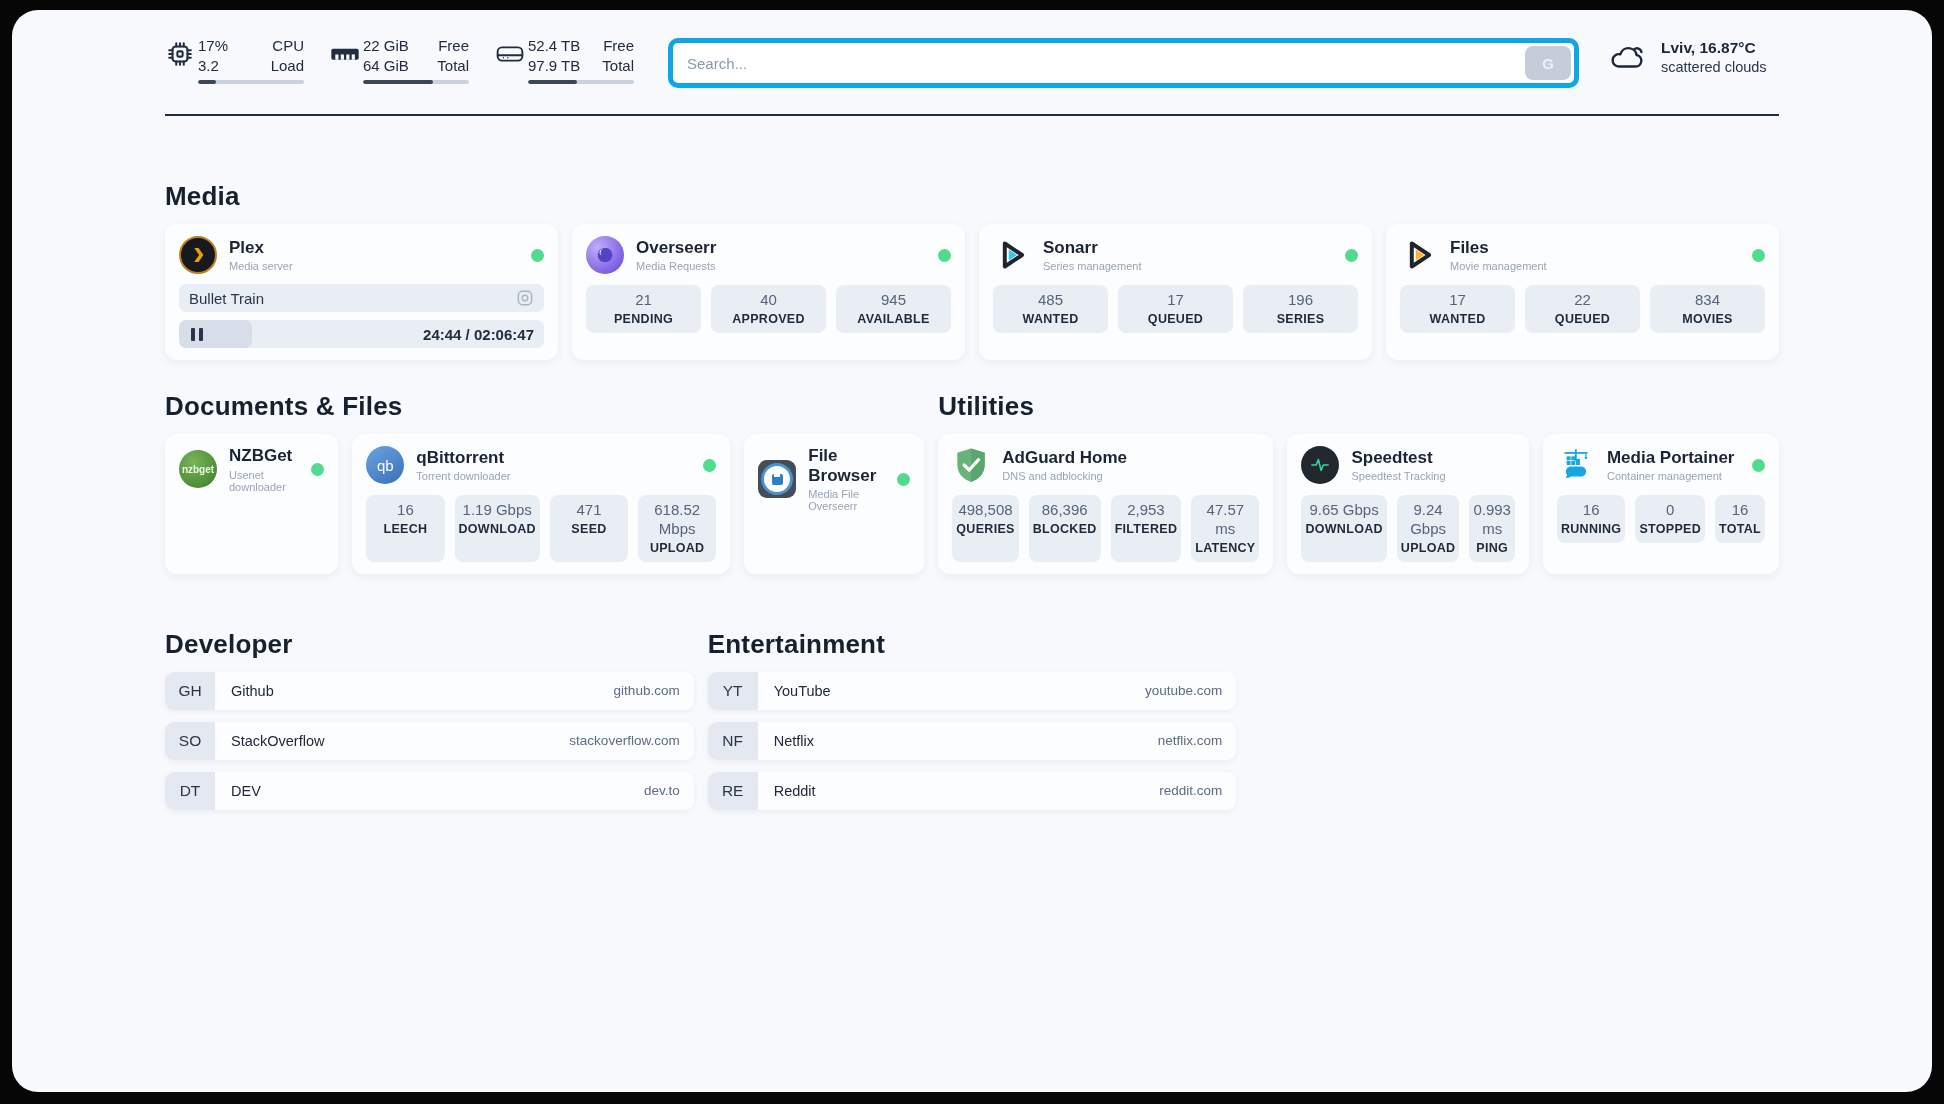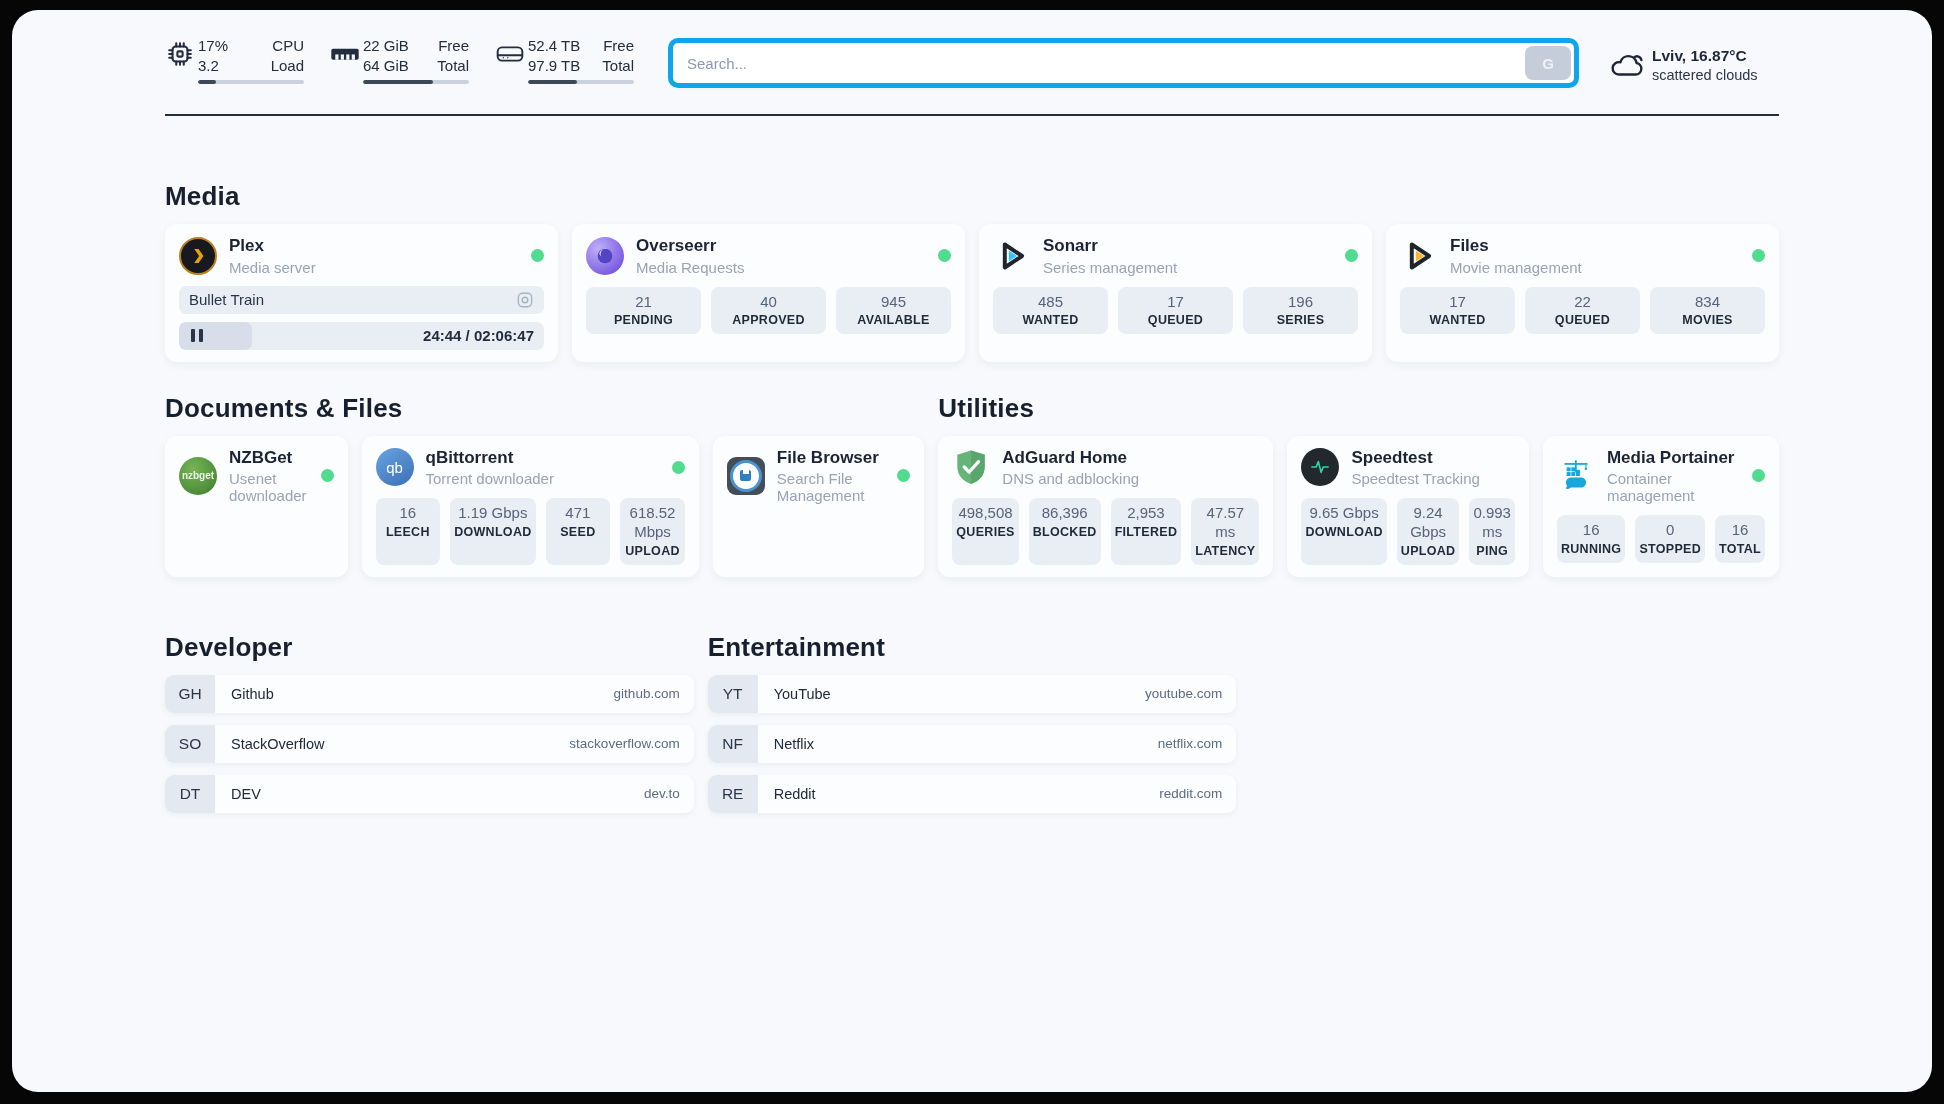--- a/index.html
+++ b/index.html
@@ -17,39 +17,39 @@
   .res-bar{margin-top:5px;height:4px;border-radius:2px;background:#c9d2dd;overflow:hidden;}
   .res-fill{height:100%;border-radius:2px;background:#3d4857;}
   .search{flex:1;position:relative;display:flex;align-items:center;height:40px;background:#ffffff;
     border:5px solid #0ea5e9;border-radius:10px;margin:2px 30px 0 8px;box-shadow:0 1px 3px rgba(25,35,55,.04);}
   .search input{border:none;outline:none;background:transparent;flex:1;padding:0 14px;font-size:15px;color:#2a3547;
     font-family:"Liberation Sans","DejaVu Sans",sans-serif;}
   .search input::placeholder{color:#8d99aa;}
   .search-btn{position:absolute;right:3px;top:3px;bottom:3px;width:46px;border:none;background:#c4cdd9;border-radius:8px;
     color:#eef2f7;font-size:15px;font-weight:600;display:flex;align-items:center;justify-content:center;cursor:pointer;
     font-family:"Liberation Sans","DejaVu Sans",sans-serif;}
-  .weather{display:flex;align-items:center;gap:5px;margin-top:10px;min-width:170px;}
+  .weather{display:flex;align-items:center;gap:14px;margin-top:2px;min-width:170px;}
   .weather svg{width:38px;height:30px;}
   .weather-loc{font-size:15.5px;font-weight:700;color:#1c2739;line-height:1.3;}
   .weather-cond{font-size:14.5px;color:#2b3648;line-height:1.3;}
   .divider{height:2px;background:#222d3f;margin-top:26px;}
 
   
   .sec-title{font-size:26px;font-weight:600;color:#17202e;line-height:32px;letter-spacing:.2px;}
   .sec-media{margin-top:64px;}
   .grid4{display:grid;grid-template-columns:repeat(4,1fr);gap:14px;margin-top:12px;}
   .grid2{display:grid;grid-template-columns:1fr 1fr;gap:14px;margin-top:30px;}
   .col-cards{display:flex;flex-direction:row;gap:14px;margin-top:12px;}
   .grid3{display:grid;grid-template-columns:repeat(3,1fr);gap:14px;margin-top:54px;}
 
   .card{background:#fcfdff;border-radius:12px;box-shadow:0 3px 10px rgba(20,30,50,.055);padding:12px 14px;cursor:pointer;}
   .app-head{display:flex;align-items:center;gap:12px;}
   .app-meta{min-width:0;}
   .app-name{font-size:17px;font-weight:600;color:#1b2433;line-height:1.15;}
-  .app-desc{font-size:15px;color:#98a4b5;margin-top:3px;}
+  .app-desc{font-size:11px;color:#98a4b5;margin-top:3px;}
   .dot{width:13px;height:13px;border-radius:50%;background:#4fdc8e;margin-left:auto;flex:none;}
 
   .stats{display:grid;gap:10px;margin-top:11px;}
   .c3{grid-template-columns:repeat(3,1fr);} .c4{grid-template-columns:repeat(4,1fr);}
   .stat{background:#e9eef5;border-radius:8px;text-align:center;padding:6px 4px 7px;}
   .stat-val{font-size:15px;color:#57637a;line-height:1.25;}
   .stat-lab{font-size:12.5px;font-weight:700;color:#1f2937;margin-top:2px;letter-spacing:.3px;}
 
   
   .np-row{margin-top:10px;height:28px;background:#e9eef5;border-radius:7px;display:flex;align-items:center;padding:0 10px;}
@@ -375,21 +375,21 @@
             <div class="app-head">
               <div class="app-icon">
                 <div class="fb-square">
                     <div class="fb-inner">
                       <div class="fb-floppy"></div>
                     </div>
                   </div>
               </div>
               <div class="app-meta">
                 <div class="app-name">File Browser</div>
-                <div class="app-desc">Search File Management</div>
+                <div class="app-desc">Media File Overseerr</div>
               </div>
               <span class="dot"></span>
             </div>
           </div>
         </div>
       </div>
 
       <div>
         <div class="sec-title">Utilities</div>
         <div class="col-cards">

